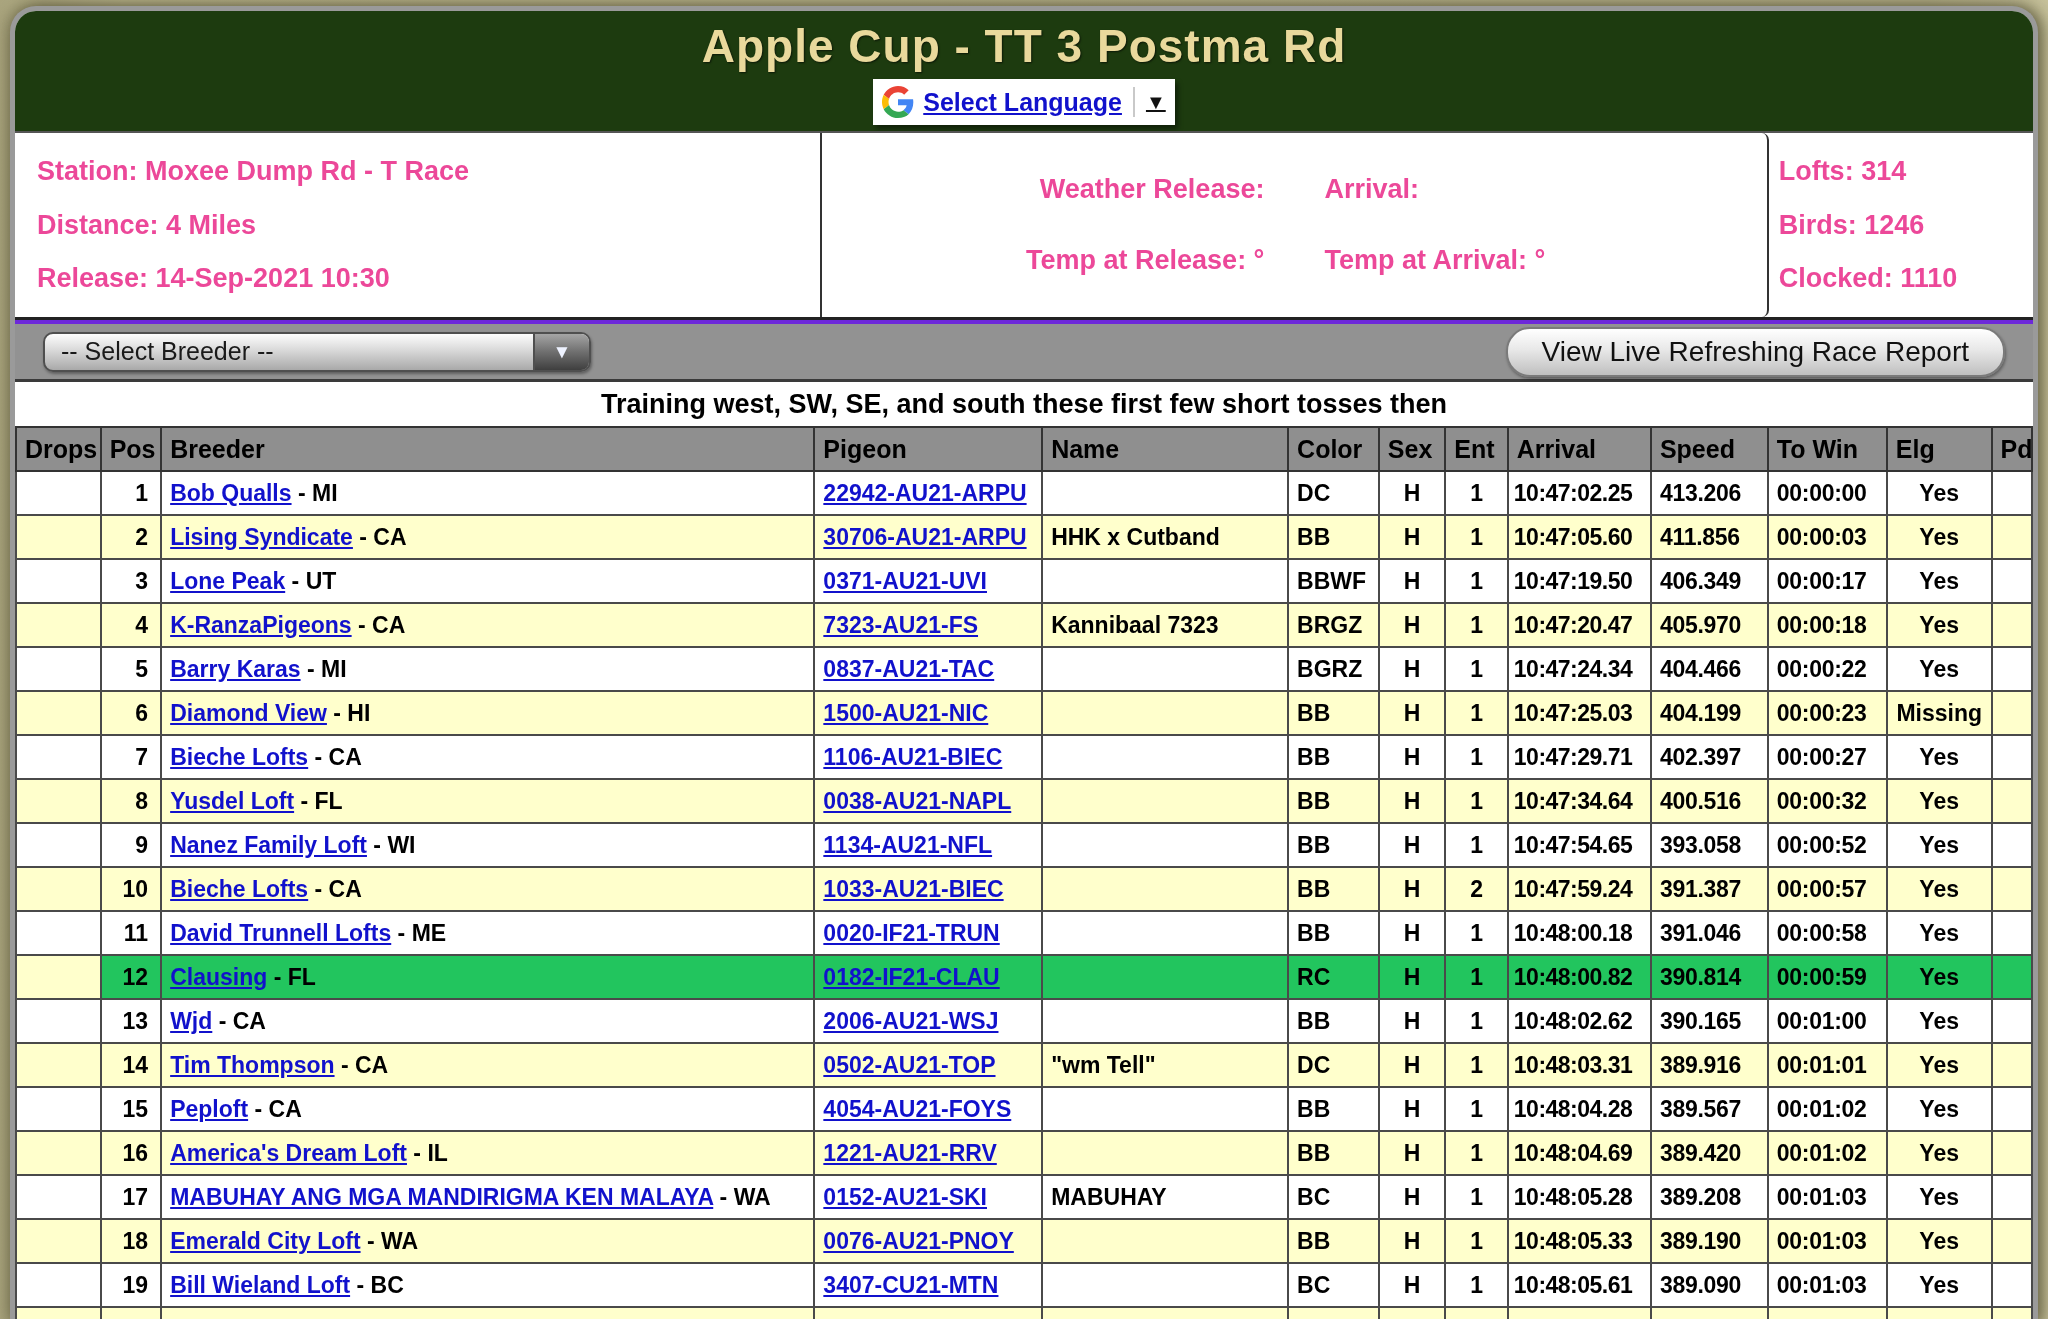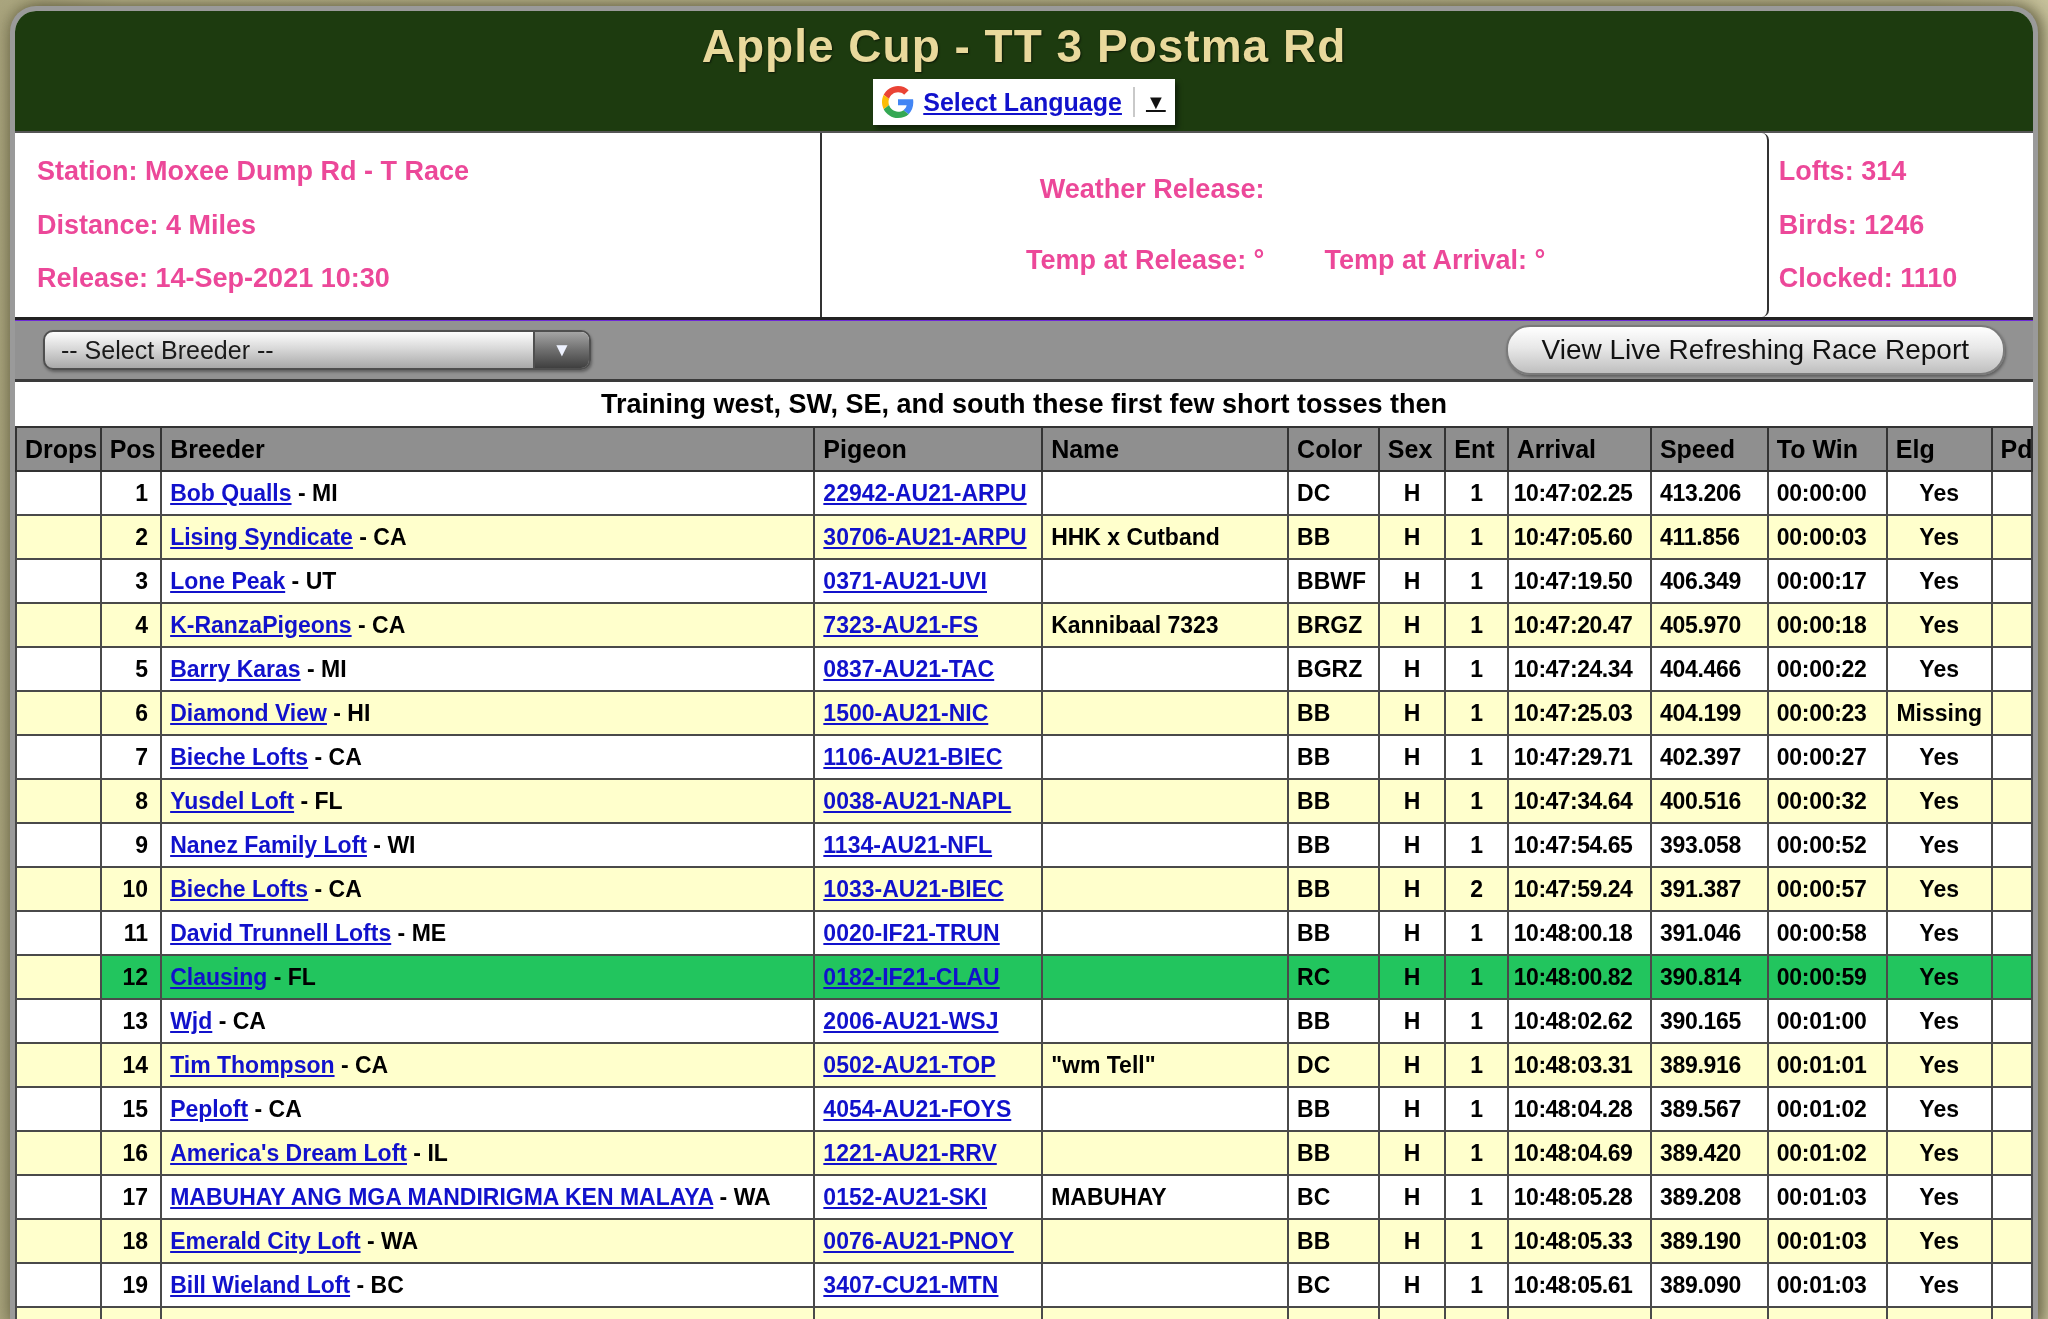--- a/index.html
+++ b/index.html
@@ -33,21 +33,21 @@
   .info{display:flex;height:184px;border-top:2px solid #555;border-bottom:3px solid #222;background:#fff;}
   .info-col{display:flex;flex-direction:column;justify-content:space-evenly;font-weight:bold;font-size:27px;color:#ec4899;}
   .info-left{width:40%;border-right:2px solid #333;padding-left:22px;box-sizing:border-box;}
   .info-mid{flex:1;border-right:2px solid #333;border-radius:7px;}
   .weather-row{display:grid;grid-template-columns:1fr 1fr;column-gap:60px;}
   .weather-row .wl{text-align:right;}
   .weather-row .wr{text-align:left;}
   .info-right{width:13.1%;padding-left:10px;box-sizing:border-box;}
   
   .toolbar{
-    height:62px;background:#929292;border-bottom:3px solid #3a3a3a;border-top:1px solid #6d28d9;
+    height:62px;background:#929292;border-bottom:3px solid #3a3a3a;border-top:4px solid #6d28d9;
     display:flex;align-items:center;justify-content:space-between;padding:0 28px;box-sizing:border-box;
   }
   .breeder-select{
     width:548px;height:40px;border:2px solid #4f4f4f;border-radius:10px;position:relative;
     background:linear-gradient(#fdfdfd 0%,#d9d9d9 45%,#a9a9a9 100%);
     display:flex;align-items:center;padding-left:16px;box-sizing:border-box;
     font-size:25px;color:#1a1a1a;cursor:pointer;box-shadow:1px 2px 3px rgba(0,0,0,.35);
   }
   .select-arrow-box{
     position:absolute;right:0;top:0;height:100%;width:54px;border-left:2px solid #4f4f4f;
@@ -107,20 +107,21 @@
 
   <div class="info">
     <div class="info-col info-left">
       <div>Station: Moxee Dump Rd - T Race</div>
       <div>Distance: 4 Miles</div>
       <div>Release: 14-Sep-2021 10:30</div>
     </div>
     <div class="info-col info-mid">
       <div class="weather-row">
         <span class="wl">Weather Release:</span>
+        <span class="wr">Arrival:</span>
       </div>
       <div class="weather-row">
         <span class="wl">Temp at Release: °</span>
         <span class="wr">Temp at Arrival: °</span>
       </div>
     </div>
     <div class="info-col info-right">
       <div>Lofts: 314</div>
       <div>Birds: 1246</div>
       <div>Clocked: 1110</div>

